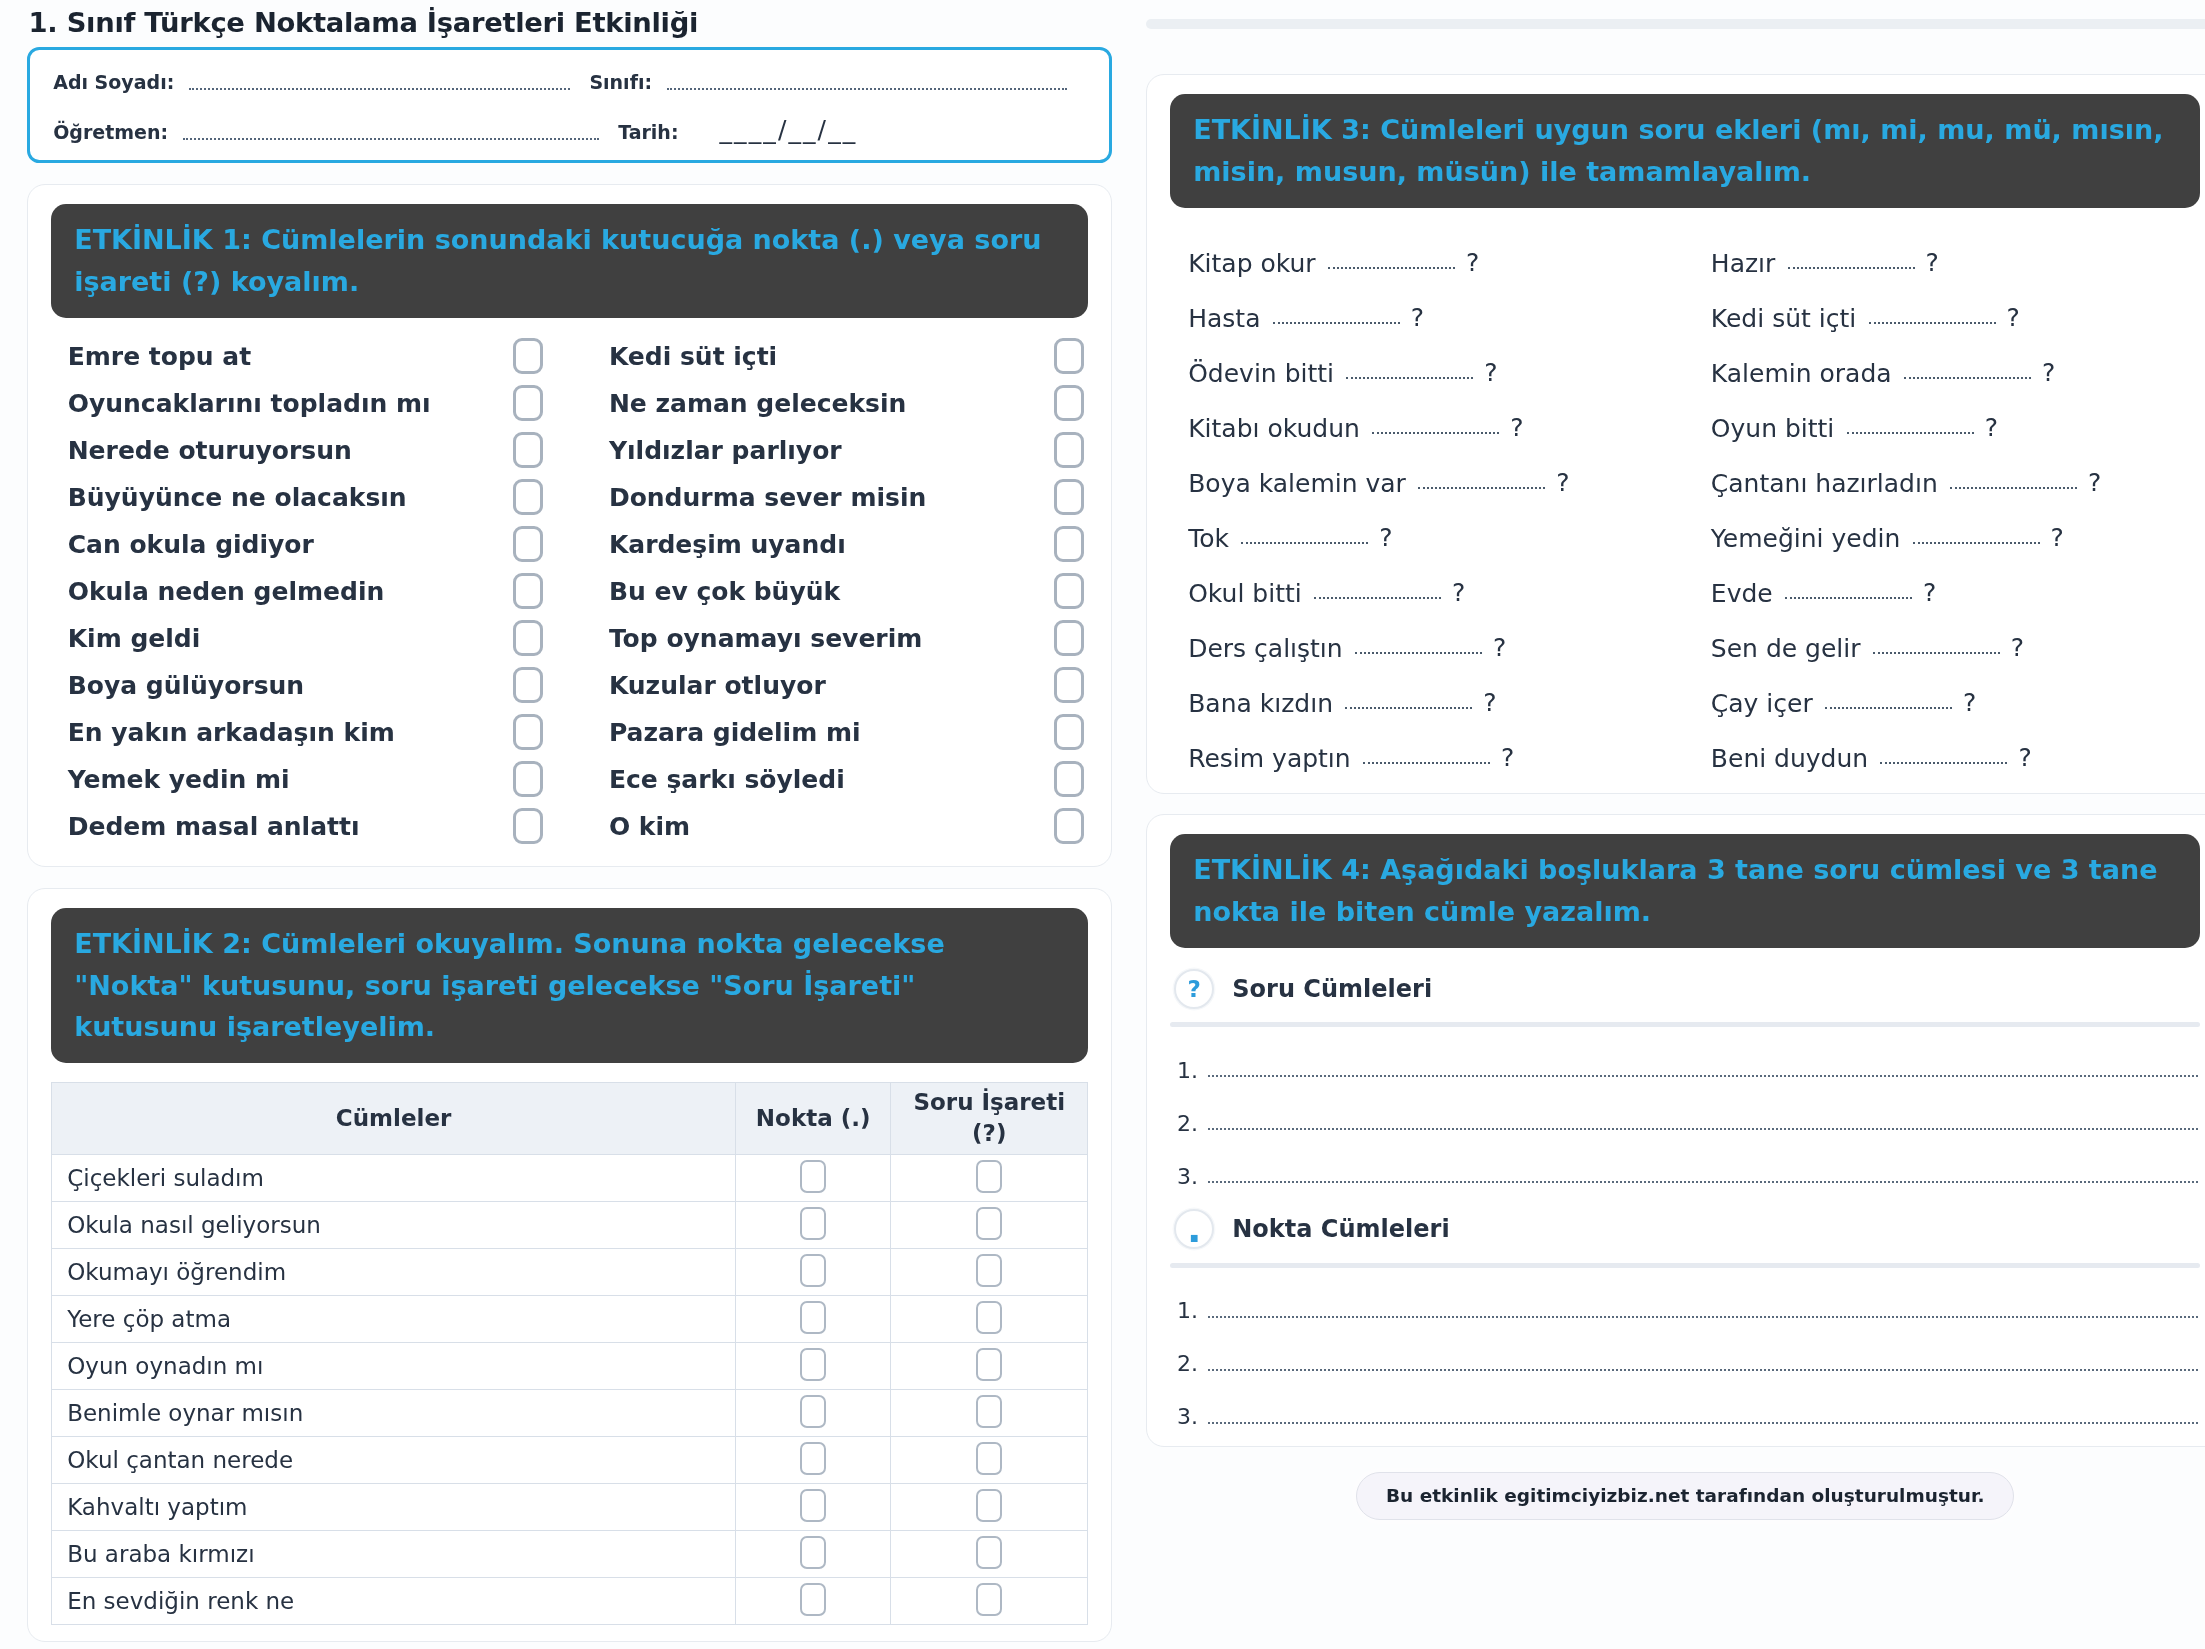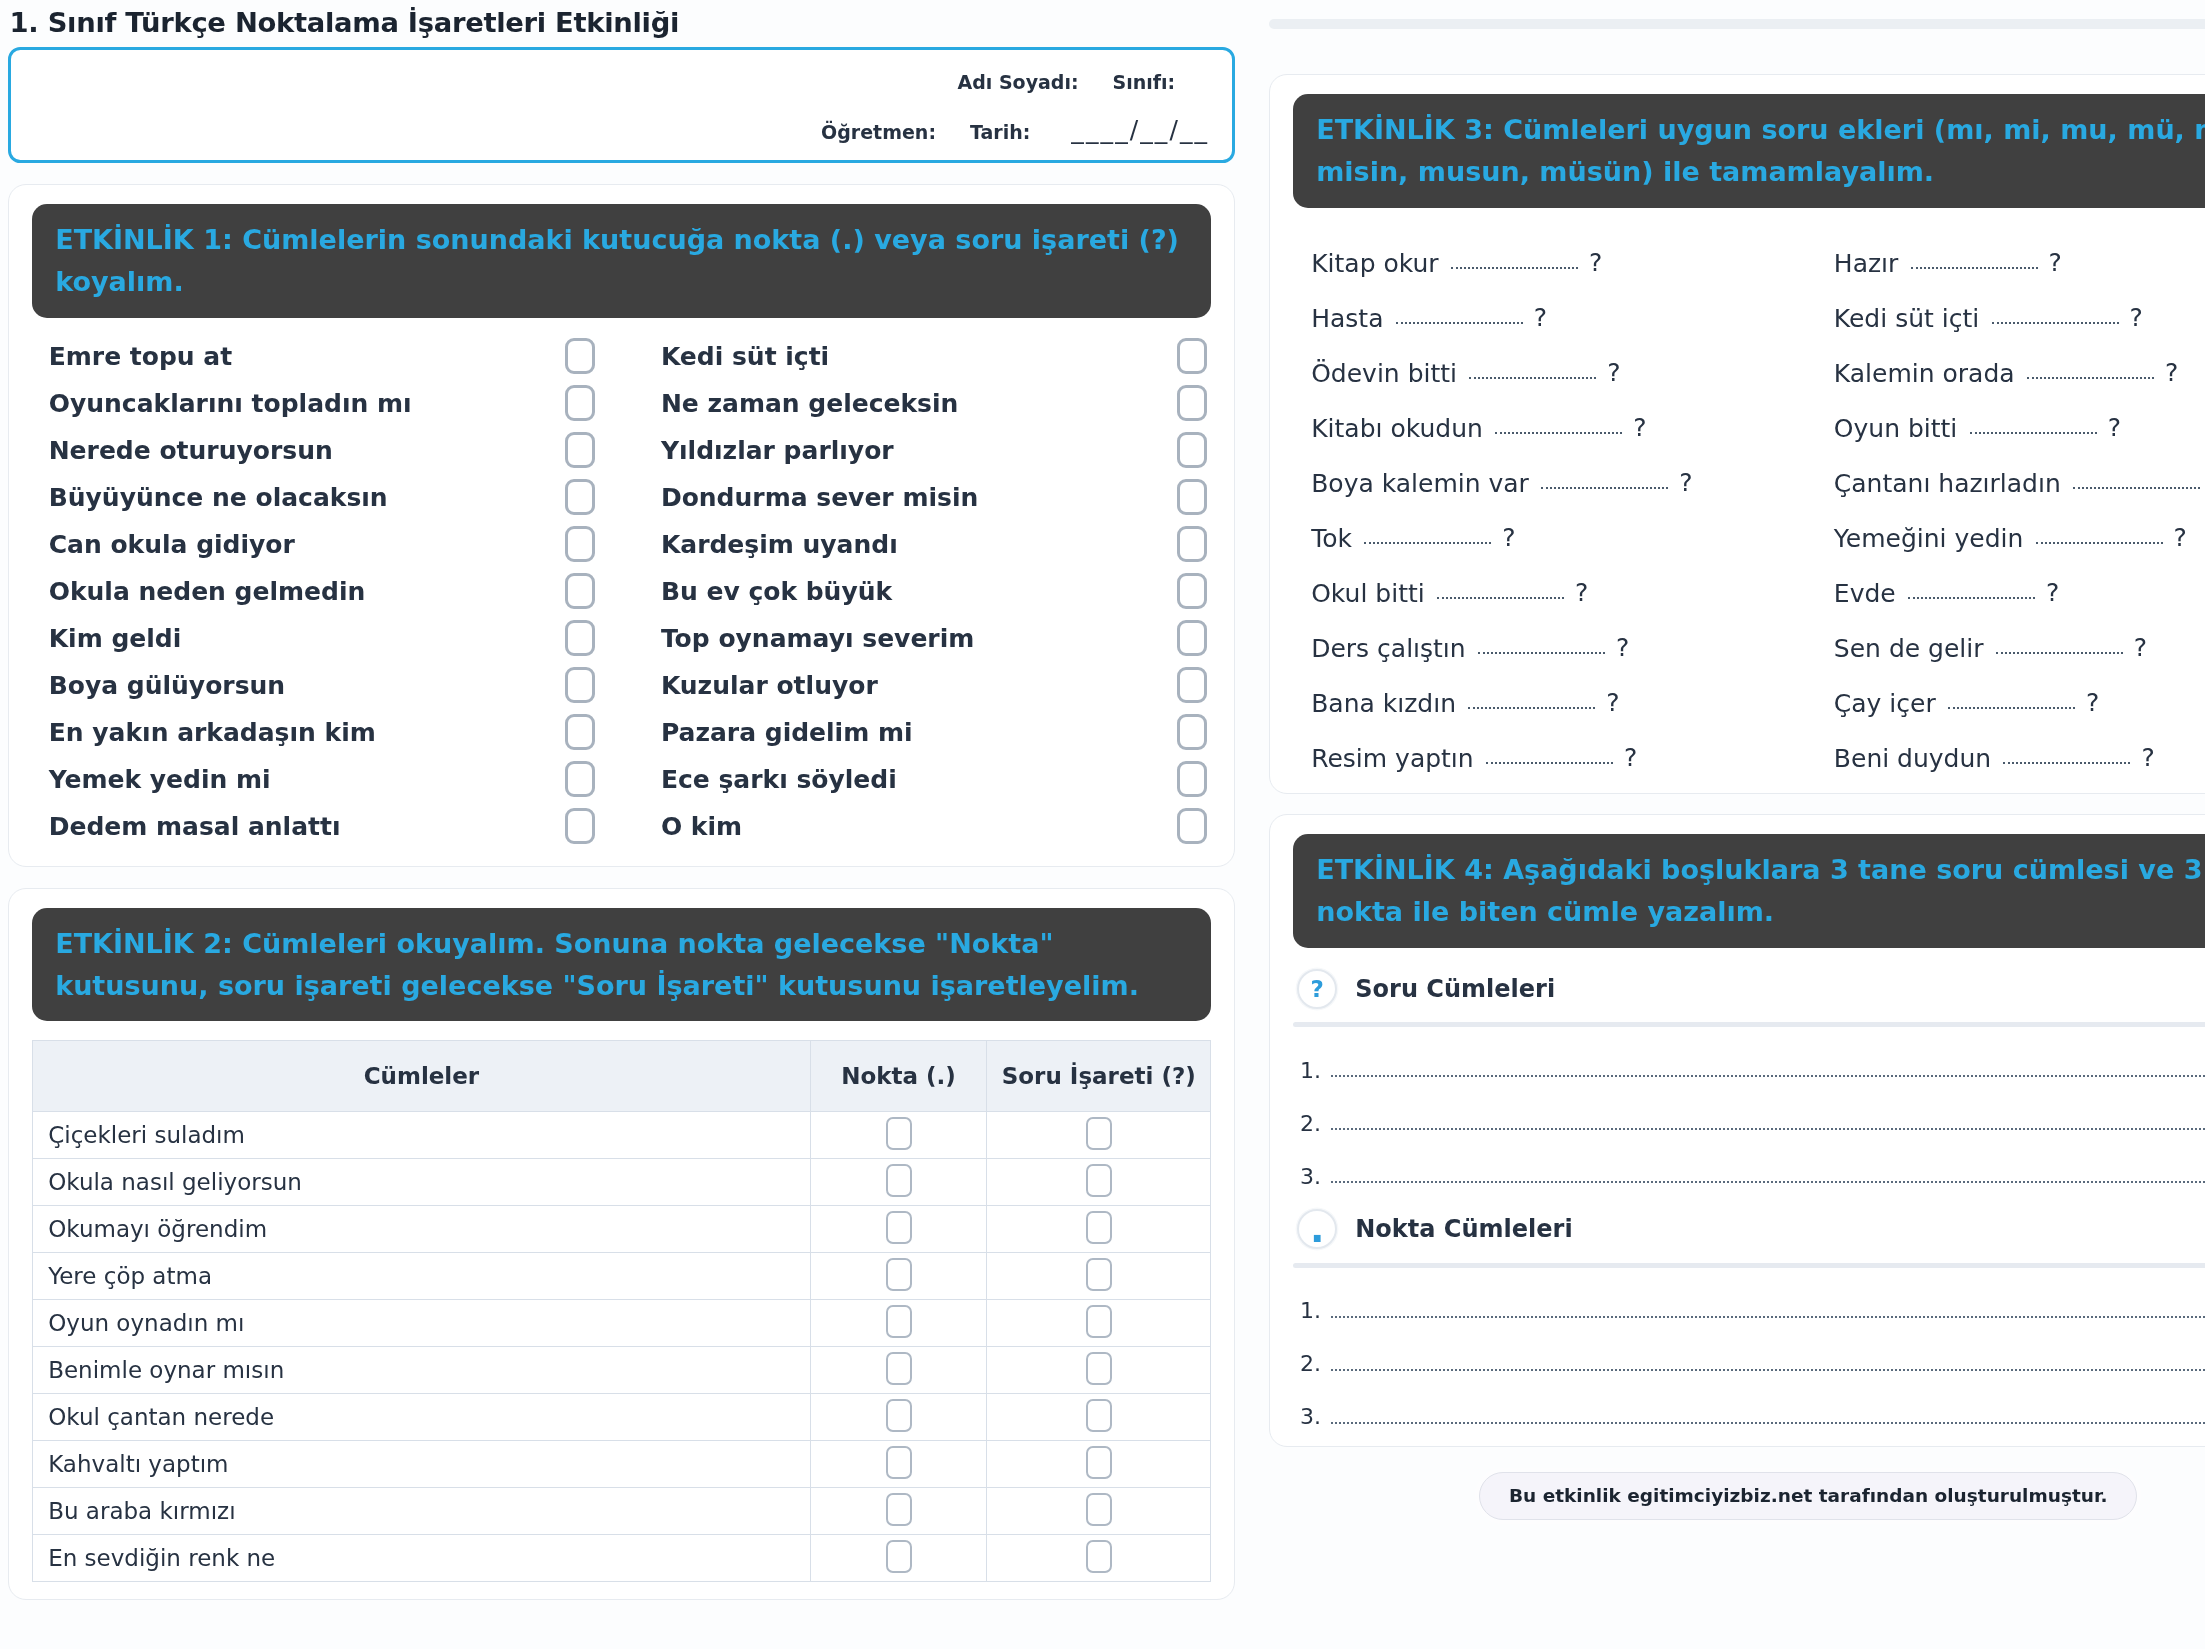--- a/index.html
+++ b/index.html
@@ -4,32 +4,32 @@
 <style>
   * { box-sizing: border-box; }
   html,body { margin:0; padding:0; }
   body {
     width:2205px; height:1650px; overflow:hidden;
     background:#FCFDFE;
     font-family:"DejaVu Sans", sans-serif;
     color:#273242;
   }
   .page { display:flex; gap:34px; padding:2.7px 5.5px 0 8.2px; }
-  .col-left  { width:1227px; flex:0 0 auto; }
+  .col-left  { width:1085px; flex:0 0 auto;margin-left:19px; }
   .col-right { width:1078px; flex:0 0 auto; padding-top:16.5px; }
 
   h1.page-title {
     font-size:27.4px; font-weight:700; color:#1B2430;
     margin:4.1px 0 9.6px 1.4px; letter-spacing:-0.3px;
   }
 
   
   .info-card {
     background:#fff; border:3.4px solid #29A9E1; border-radius:12.3px;
-    padding:15px 23px; display:flex; flex-direction:column; gap:19px;align-items:flex-end;
+    padding:15px 23px; display:flex; flex-direction:column; gap:19px;
   }
   .info-row { display:flex; align-items:flex-end; font-size:19px; font-weight:700; }
   .info-label { white-space:nowrap; padding-bottom:2.7px; }
   .info-line { flex:1; border-bottom:2.1px dotted #54657A; height:25px; margin:0 19px 5.5px 15px; }
   .info-line.short { flex:1.05; }
   .date-value { font-size:25px; font-weight:400; letter-spacing:2.1px; margin:0 0 1.4px 41px; white-space:nowrap; }
 
   
   .card {
     background:#fff; border:1.4px solid #E7EBF0; border-radius:18px;

